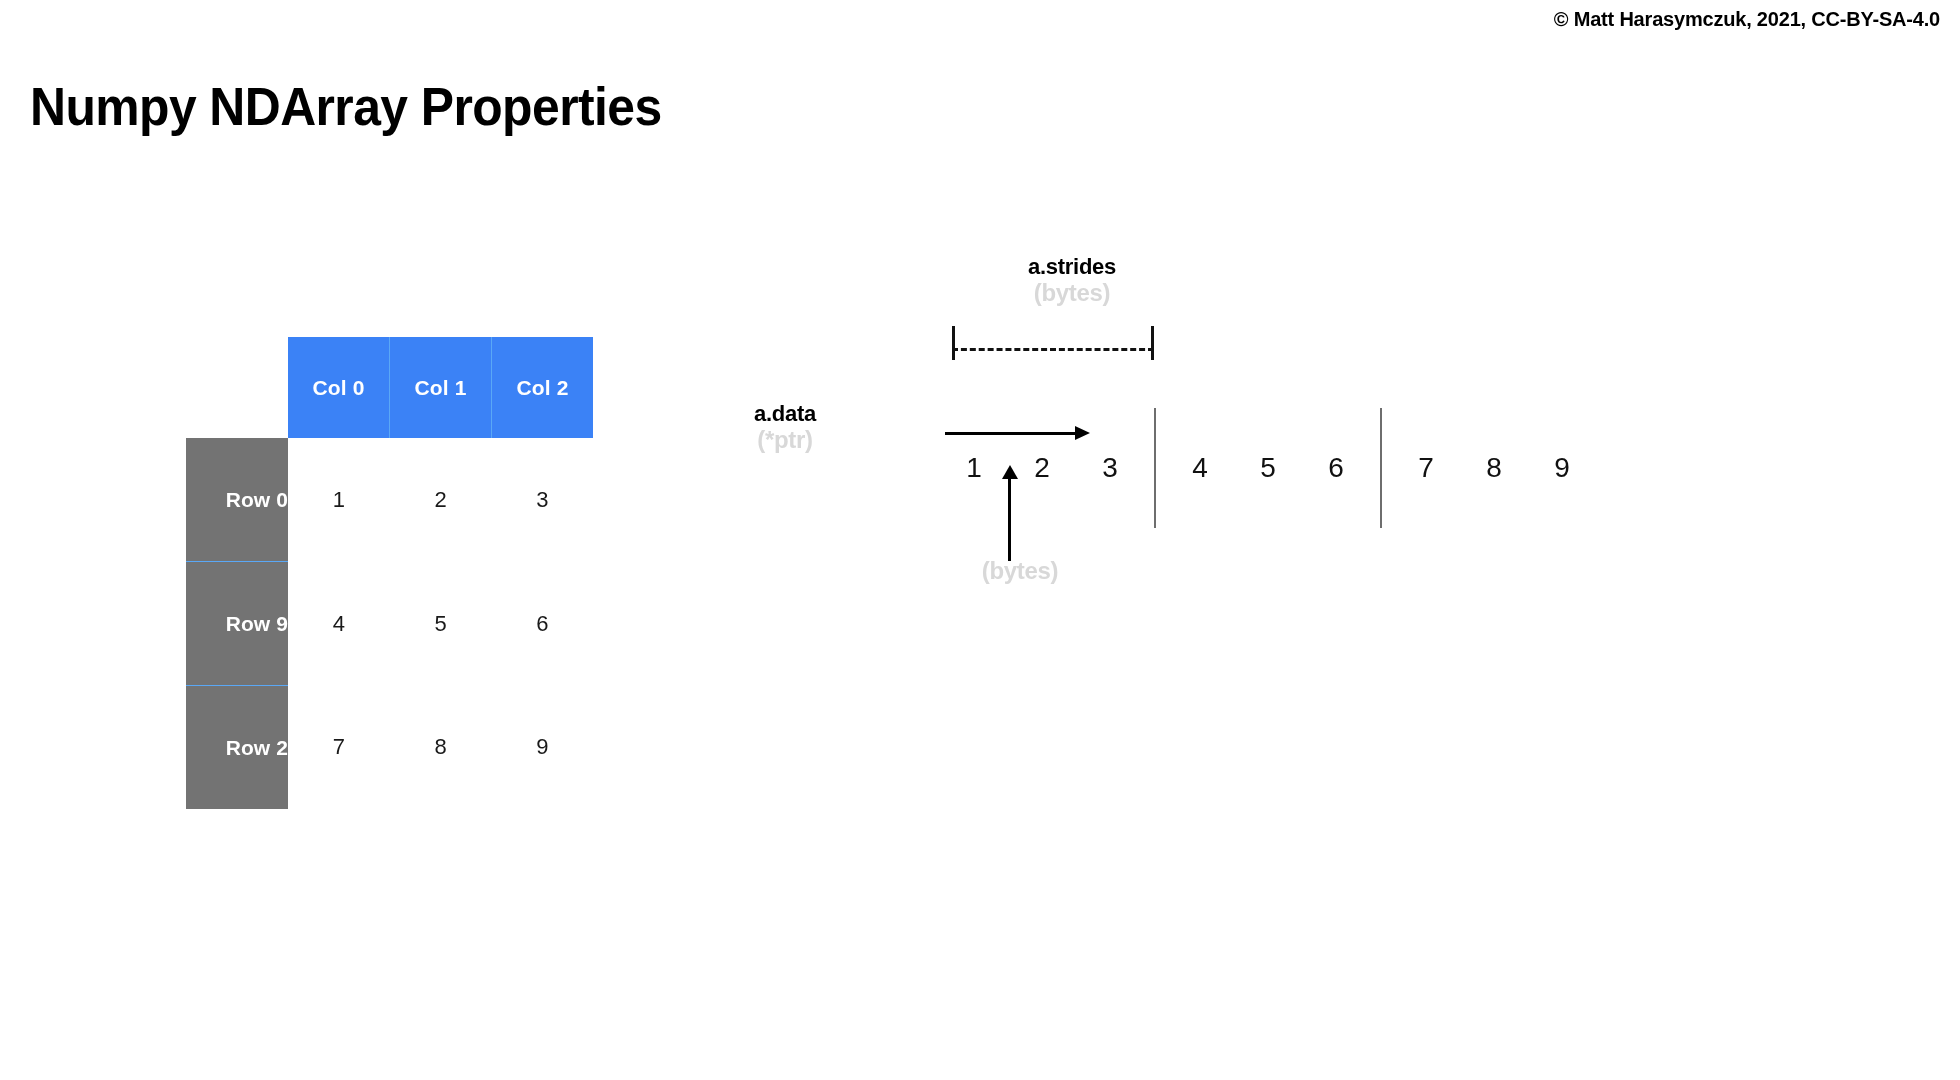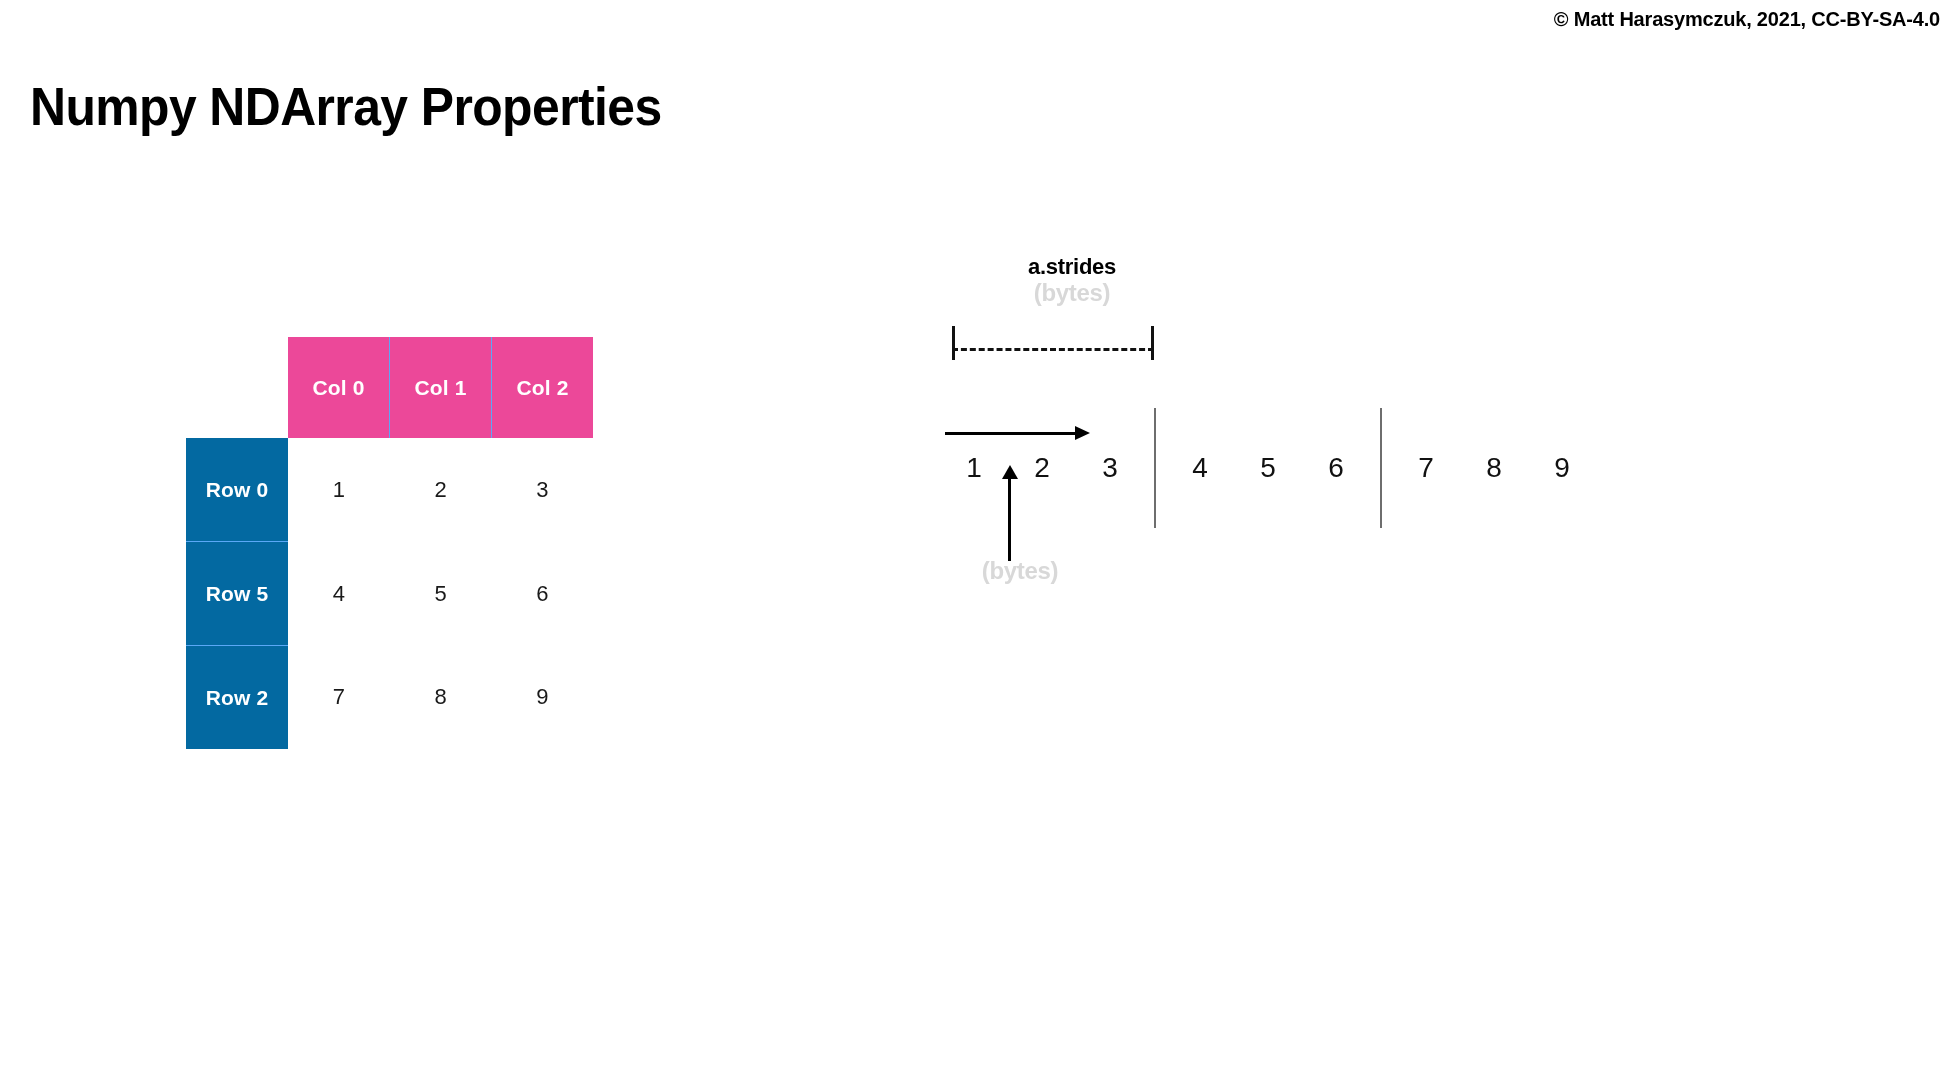--- a/index.html
+++ b/index.html
@@ -63,38 +63,38 @@
     margin: 0;
   }
   .corner-cell {
     width: 102px;
     height: 101px;
     background: #ffffff;
   }
   .col-head {
     width: 101px;
     height: 101px;
-    background: #ec4899;
+    background: #3b82f6;
     color: #ffffff;
     font-size: 21px;
     font-weight: bold;
     text-align: center;
     vertical-align: middle;
     border-right: 1px solid #5aa8f6;
     letter-spacing: 0.1px;
   }
   .col-head.last { border-right: none; }
   .row-head {
     width: 102px;
-    height: 103px;
-    background: #0369a1;
+    height: 123px;
+    background: #737373;
     color: #ffffff;
     font-size: 21px;
     font-weight: bold;
-    text-align: center;
+    text-align: right;
     vertical-align: middle;
     border-bottom: 1px solid #5aa8f6;
     letter-spacing: 0.1px;
   }
   .row-head.last { border-bottom: none; }
   .data-cell {
     width: 101px;
     height: 101px;
     text-align: center;
     vertical-align: middle;
@@ -281,21 +281,21 @@
         <td class="col-head">Col 1</td>
         <td class="col-head last">Col 2</td>
       </tr>
       <tr>
         <td class="row-head">Row 0</td>
         <td class="data-cell">1</td>
         <td class="data-cell">2</td>
         <td class="data-cell">3</td>
       </tr>
       <tr>
-        <td class="row-head">Row 5</td>
+        <td class="row-head">Row 9</td>
         <td class="data-cell">4</td>
         <td class="data-cell">5</td>
         <td class="data-cell">6</td>
       </tr>
       <tr>
         <td class="row-head last">Row 2</td>
         <td class="data-cell">7</td>
         <td class="data-cell">8</td>
         <td class="data-cell">9</td>
       </tr>
@@ -309,20 +309,24 @@
       <span class="main">a.strides</span>
       <span class="sub">(bytes)</span>
     </div>
 
     <div id="strides-bracket">
       <div class="tick left"></div>
       <div class="dash-line"></div>
       <div class="tick right"></div>
     </div>
 
+    <div class="lbl" id="data-label">
+      <span class="main">a.data</span>
+      <span class="sub">(*ptr)</span>
+    </div>
 
     <div id="data-arrow">
       <div class="shaft"></div>
       <div class="head"></div>
     </div>
 
     <div id="memory-row">
       <div class="mem-group">
         <div class="mem-cell">1</div>
         <div class="mem-cell">2</div>

